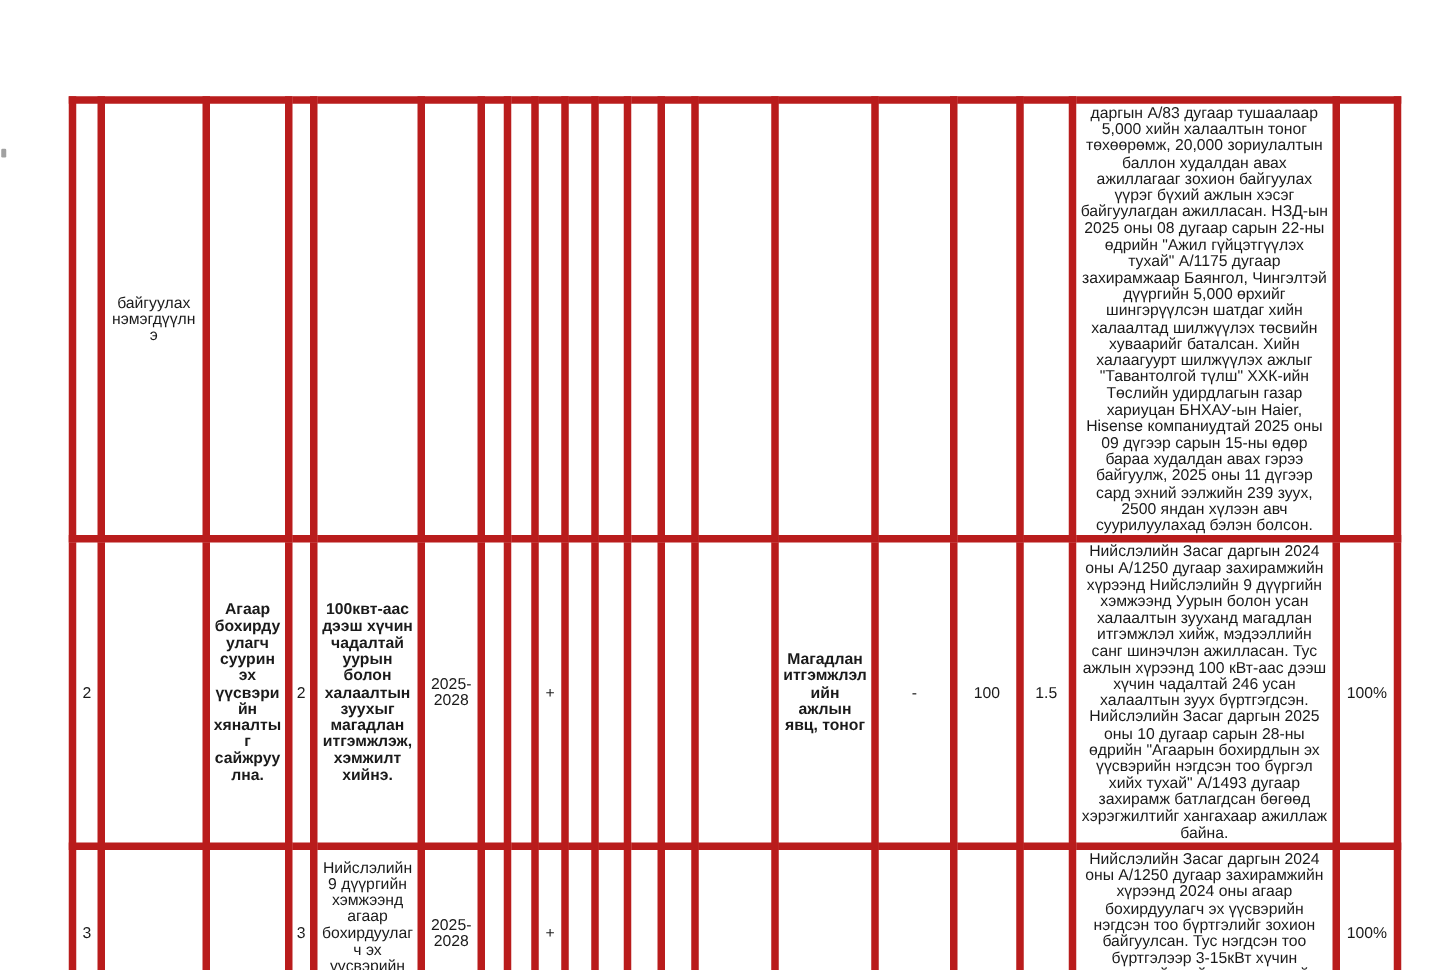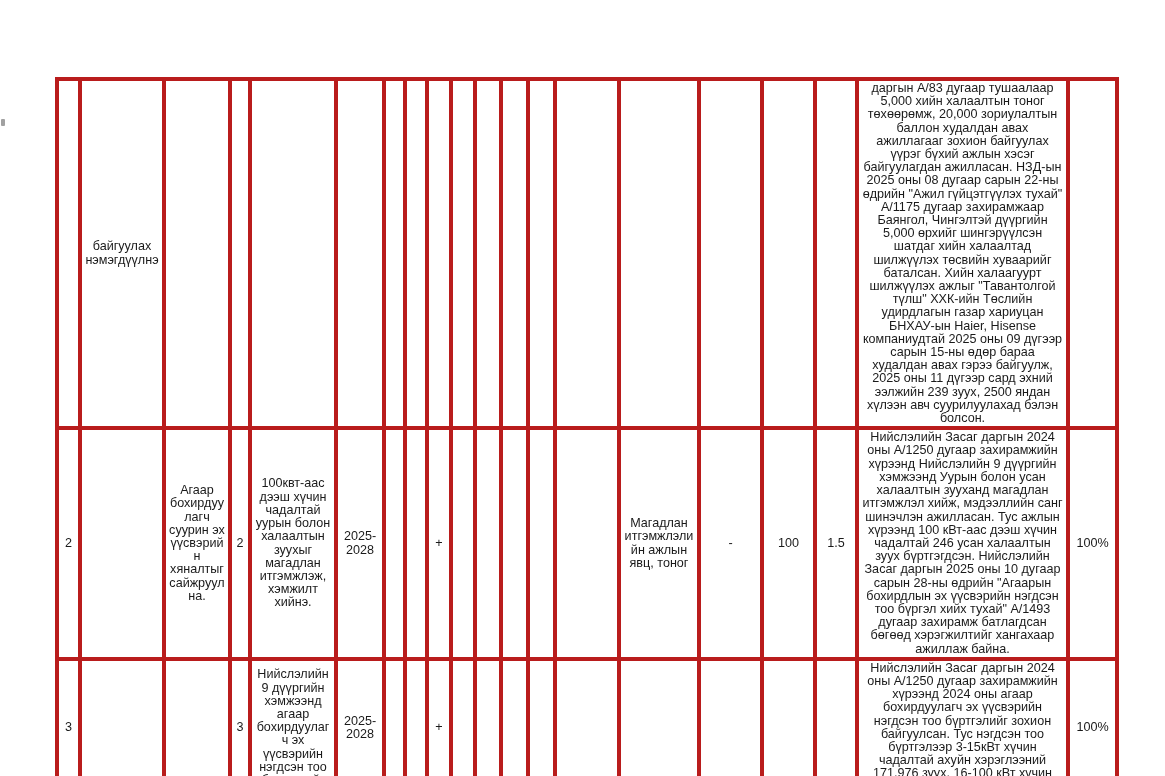--- a/index.html
+++ b/index.html
@@ -11,41 +11,41 @@
     color:#1a1a1a;
     overflow:hidden;
   }
   table.grid{
     position:absolute;left:55px;top:77px;
     width:1060px;
     border-collapse:collapse;
     table-layout:fixed;
   }
   table.grid td{
-    border:4px solid #b91c1c;
+    border:6px solid #b91c1c;
     vertical-align:middle;
     text-align:center;
     font-size:12.6px;
     line-height:13.2px;
     padding:1px 3px;
     overflow:hidden;
     word-wrap:break-word;
     overflow-wrap:break-word;
   }
   td.cell-result{
     text-align:justify;
     vertical-align:top;
     padding:3px 4px 2px 5px;
   }
   td.cell-top-left{
     vertical-align:top;
     text-align:left;
     padding:3px 2px 2px 5px;
   }
-  td.cell-left-mid{ text-align:left; padding-left:5px; }
+  td.cell-left-mid{ text-align:left; padding-left:5px;font-weight:bold; }
   td.cell-left-top{ text-align:left; vertical-align:top; padding-top:3px; padding-left:5px; }
   td.cell-bottom{ vertical-align:bottom; padding-bottom:4px; }
   .scan-artifact{
     position:absolute;
     left:1px;top:119px;
     width:4px;height:7px;
     background:#8a8a8a;
     border-radius:1px;
     opacity:.8;
   }

